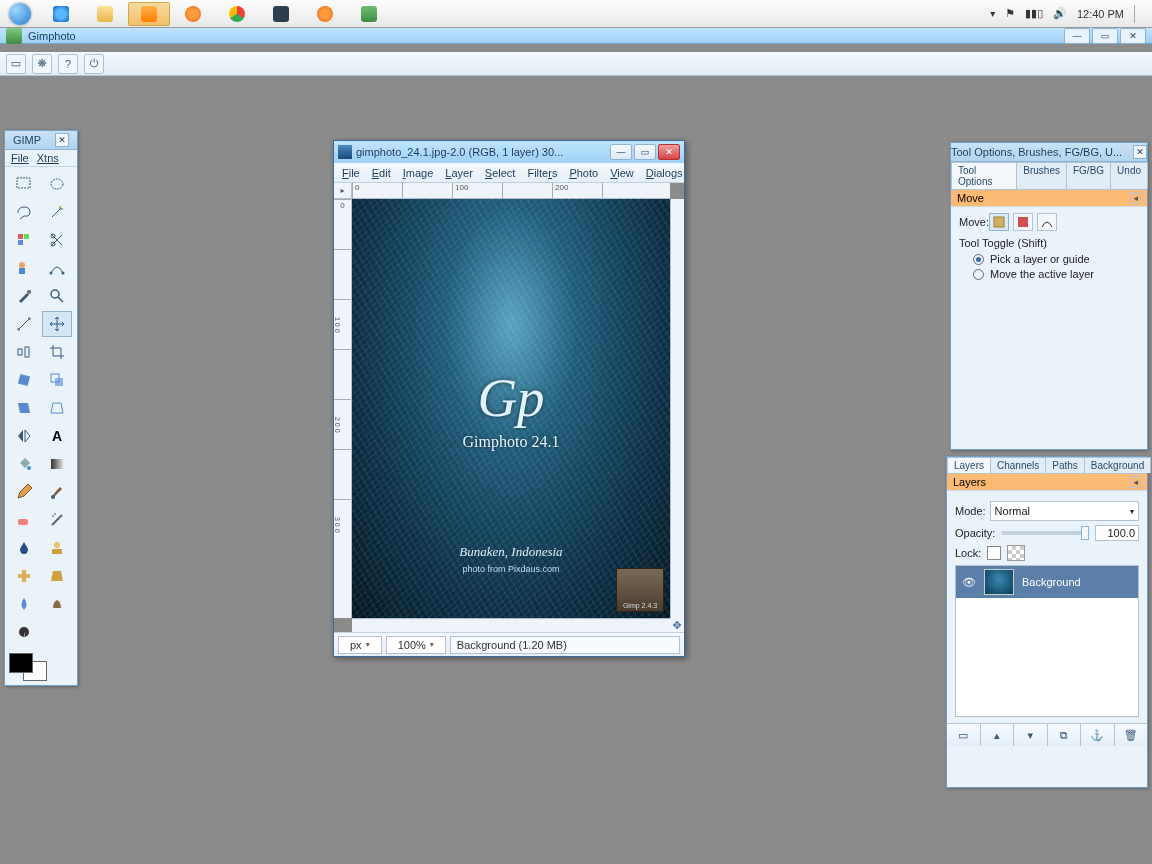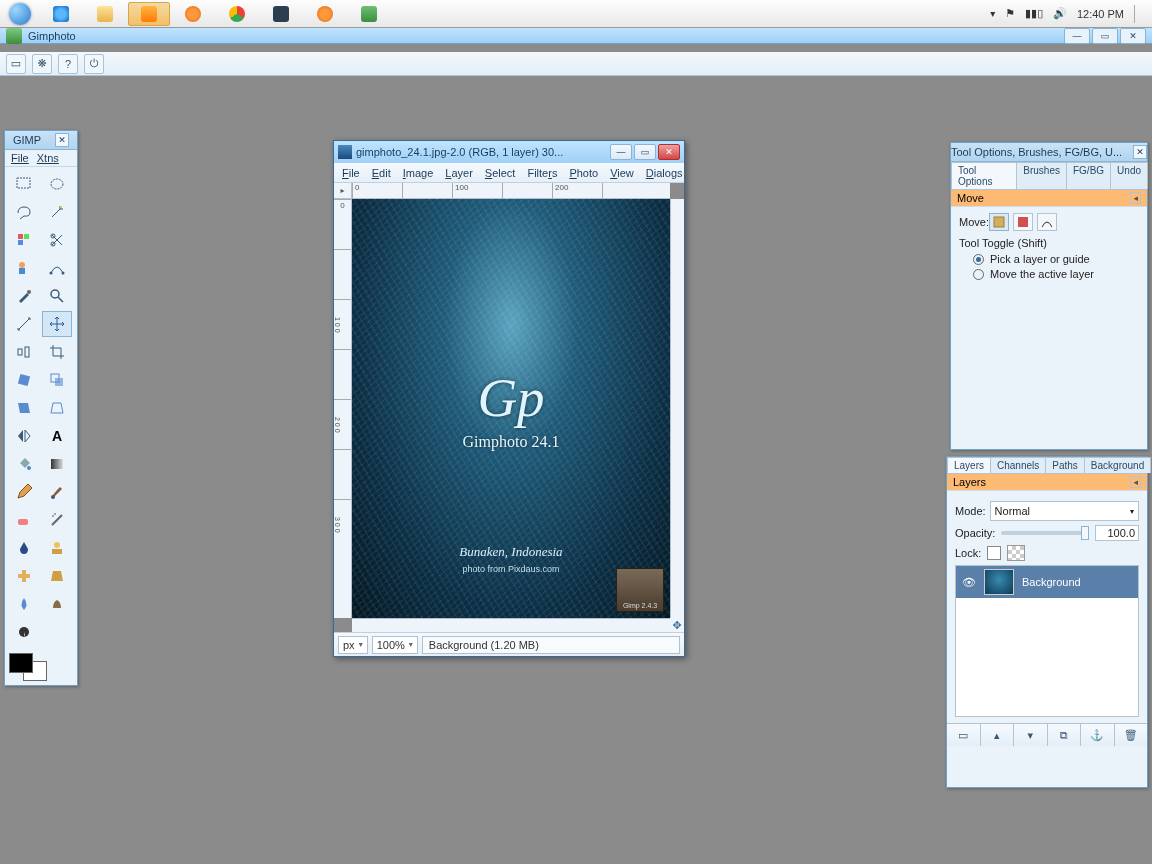--- a/index.html
+++ b/index.html
@@ -74,21 +74,21 @@
 .photo::before { content:""; position:absolute; inset:0; background: repeating-linear-gradient(60deg, rgba(255,255,255,.05) 0 2px, transparent 2px 6px), repeating-linear-gradient(-40deg, rgba(200,230,255,.08) 0 1px, transparent 1px 5px); }
 .photo-logo { color:#e0f4ff; font-family: Georgia, serif; font-size:55px; font-style:italic; text-shadow:0 0 4px rgba(0,0,0,.6); position:relative; }
 .photo-text { color:#e8f6ff; font-family: Georgia, serif; font-size:16px; margin-top:4px; position:relative; text-shadow:0 0 3px rgba(0,0,0,.6);}
 .photo-credit { position:absolute; bottom:58px; left:0; right:0; text-align:center; color:#def0fa; font-style:italic; font-size:13px; font-family:Georgia,serif;}
 .photo-credit2 { position:absolute; bottom:44px; left:0; right:0; text-align:center; color:#c4dfec; font-size:9px; }
 .gimp-stamp { position:absolute; bottom:6px; right:6px; width:48px; height:44px; background:linear-gradient(#7a6a58,#4a3c2e); border:1px solid #2a2018; color:#ddd; font-size:7px; display:flex; align-items:flex-end; justify-content:center; padding:2px;}
 .sb-h { position:absolute; left:18px; right:14px; bottom:0; height:14px; background:#eef4fa; border-top:1px solid #b0c0d0; }
 .sb-v { position:absolute; top:16px; right:0; width:14px; bottom:14px; background:#eef4fa; border-left:1px solid #b0c0d0; }
 .nav-corner { position:absolute; right:0; bottom:0; width:14px; height:14px; background:#eef4fa; color:#3a6a9a; display:flex; align-items:center; justify-content:center; font-size:11px; }
 .imgwin-status { height:24px; background:linear-gradient(#f4f8fc,#e6eff7); border-top:1px solid #c0d0df; display:flex; align-items:center; gap:4px; padding:0 4px; color:#333; }
-.status-sel { border:1px solid #b0c0d0; background:#fff; height:18px; padding:0 4px; display:flex; align-items:center; gap:4px;justify-content:center; }
+.status-sel { border:1px solid #b0c0d0; background:#fff; height:18px; padding:0 11px; display:flex; align-items:center; gap:4px;justify-content:center; }
 .status-sel::after { content:"▾"; font-size:8px; color:#666; }
 .status-info { flex:1; border:1px solid #b0c0d0; background:#f8fbfe; height:18px; padding:0 6px; display:flex; align-items:center; }
 
 
 .rdock { position:absolute; background:#eaf2fa; border:1px solid #6fa0c8; box-shadow:1px 1px 3px rgba(0,0,0,.3); }
 .rdock1 { top:142px; right:4px; width:198px; height:308px; }
 .rdock2 { top:456px; right:4px; width:202px; height:332px; }
 .rd-title { background: linear-gradient(#c9e2f7,#b0d4ef); border-bottom:1px solid #8ab3d4; padding:2px 0; display:flex; align-items:center; color:#1a3a5a; font-size:11px; }
 .rd-title .closex { margin-left:auto; }
 .rd-tabs { display:flex; border-bottom:1px solid #b0c4d4; background:#e0ecf6; }

